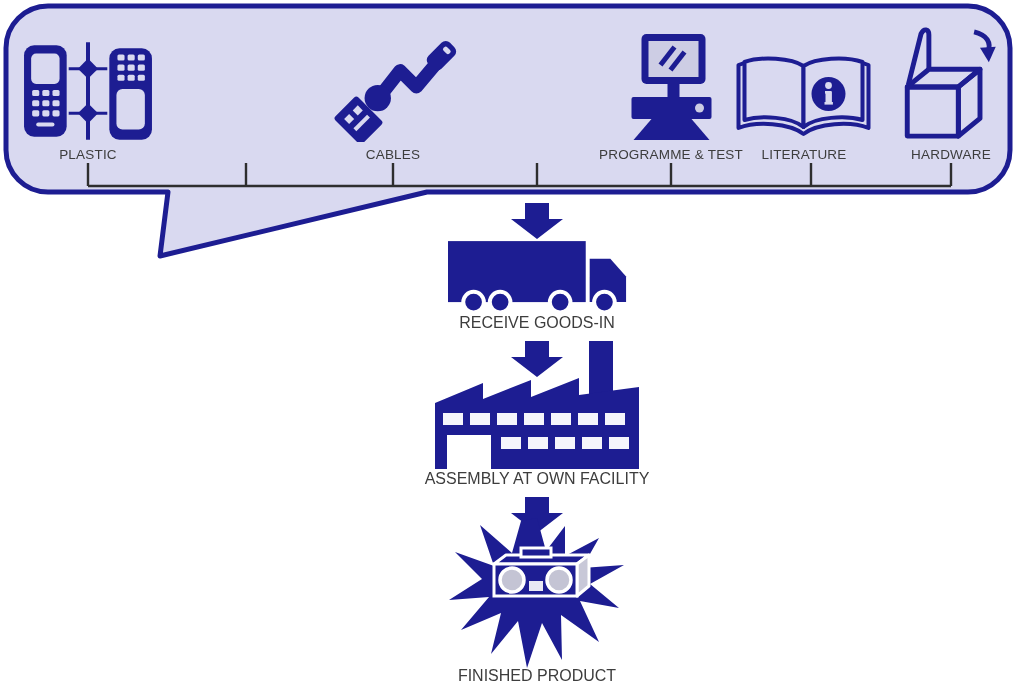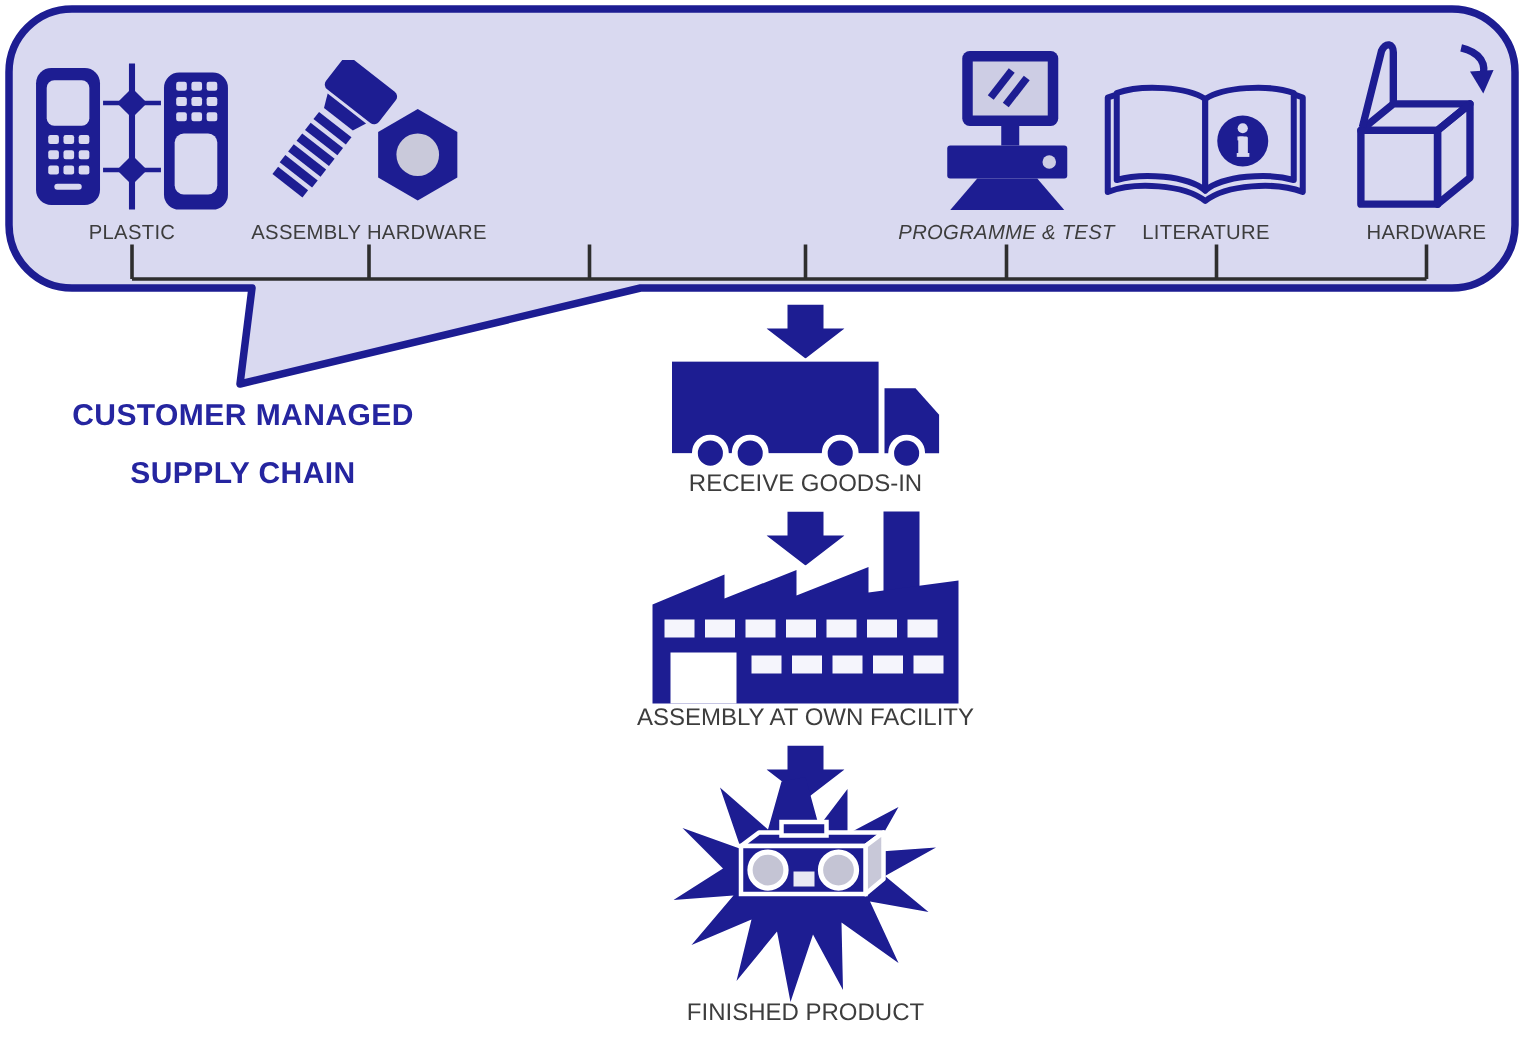--- a/index.html
+++ b/index.html
@@ -80,41 +80,41 @@
           <rect x="114" y="24" width="7" height="6" rx="1.5"></rect>
         <rect x="94" y="34" width="7" height="6" rx="1.5"></rect>
           <rect x="104" y="34" width="7" height="6" rx="1.5"></rect>
           <rect x="114" y="34" width="7" height="6" rx="1.5"></rect>
       </g>
       <rect x="93" y="48" width="28" height="40" rx="6" fill="#d9d9f0"></rect>
     </svg>
     <div class="supply-label">PLASTIC</div>
   </div>
 
-  <div class="abs supply-cell" style="left:164px;">
+
+  <div class="abs supply-cell" style="left:311px;">
     <svg width="132" height="102" viewBox="0 0 130 100">
-      <g transform="rotate(38 40 45)" fill="#1d1d92">
-        <rect x="18" y="0" width="44" height="26" rx="4"></rect>
-        <polygon points="24,28 56,28 52,37 28,37"></polygon>
-        <rect x="27" y="41" width="27" height="6"></rect>
-        <rect x="27" y="50" width="27" height="6"></rect>
-        <rect x="27" y="59" width="27" height="6"></rect>
-        <rect x="27" y="68" width="27" height="6"></rect>
-        <rect x="27" y="77" width="27" height="6"></rect>
-        <rect x="28" y="86" width="25" height="6"></rect>
-      </g>
-      <polygon points="97,32 123,47 123,77 97,92 71,77 71,47" fill="#1d1d92"></polygon>
-      <circle cx="97" cy="62" r="14" fill="#c9c9da"></circle>
-    </svg>
-    <div class="supply-label">ASSEMBLY HARDWARE</div>
-  </div>
-
-
-
-  <div class="abs supply-cell" style="left:589px;font-style:italic;">
+      <polyline points="50,58 72,30 88,46 110,20" fill="none" stroke="#1d1d92" stroke-width="13" stroke-linecap="round" stroke-linejoin="round"></polyline>
+      <g transform="rotate(-45 31 79)">
+        <rect x="15" y="60" width="32" height="38" rx="3" fill="#1d1d92"></rect>
+        <rect x="22" y="68" width="7" height="7" fill="#d9d9f0"></rect>
+        <rect x="34" y="68" width="7" height="7" fill="#d9d9f0"></rect>
+        <rect x="22" y="81" width="19" height="4" fill="#d9d9f0"></rect>
+      </g>
+      <circle cx="50" cy="57" r="13" fill="#1d1d92"></circle>
+      <g transform="rotate(45 112 16)">
+        <rect x="103" y="0" width="18" height="30" rx="6" fill="#1d1d92"></rect>
+        <rect x="108" y="5" width="8" height="5" rx="2" fill="#d9d9f0"></rect>
+      </g>
+    </svg>
+    <div class="supply-label">CABLES</div>
+  </div>
+
+
+  <div class="abs supply-cell" style="left:589px;">
     <svg width="96" height="108" viewBox="0 0 95 108">
       <rect x="18" y="0" width="64" height="50" rx="5" fill="#1d1d92"></rect>
       <rect x="25" y="7" width="50" height="36" fill="#cdcde4"></rect>
       <g stroke="#1d1d92" stroke-width="5">
         <line x1="37" y1="31" x2="51" y2="13"></line>
         <line x1="47" y1="36" x2="61" y2="18"></line>
       </g>
       <rect x="44" y="50" width="12" height="13" fill="#1d1d92"></rect>
       <rect x="8" y="63" width="80" height="22" rx="2" fill="#1d1d92"></rect>
       <circle cx="76" cy="74" r="4.5" fill="#cdcde4"></circle>
@@ -144,24 +144,20 @@
         <polygon points="8,62 30,44 82,44 60,62"></polygon>
         <polygon points="60,62 82,44 82,94 60,112"></polygon>
         <path d="M9,60 L22,8 C25,2 30,3 30,9 L30,44"></path>
         <path d="M76,6 C89,9 94,17 90,27"></path>
       </g>
       <polygon points="82,22 98,21 91,37" fill="#1d1d92"></polygon>
     </svg>
     <div class="supply-label">HARDWARE</div>
   </div>
 
-  <div class="abs bubble-caption">
-    <div>CUSTOMER MANAGED</div>
-    <div>SUPPLY CHAIN</div>
-  </div>
 
   <svg class="abs flow-arrow" style="top:203px;" width="52" height="36" viewBox="0 0 52 36">
     <polygon points="14,0 38,0 38,16 52,16 26,36 0,16 14,16" fill="#1d1d92"></polygon>
   </svg>
 
   <svg class="abs" style="left:448px; top:239px;" width="182" height="77" viewBox="0 0 185 78">
     <rect x="0" y="2" width="140" height="62" fill="#1d1d92"></rect>
     <path d="M144,20 H165 L181,38 V64 H144 Z" fill="#1d1d92"></path>
     <g fill="#1d1d92" stroke="#ffffff" stroke-width="4">
       <circle cx="26" cy="64" r="10.5"></circle>

